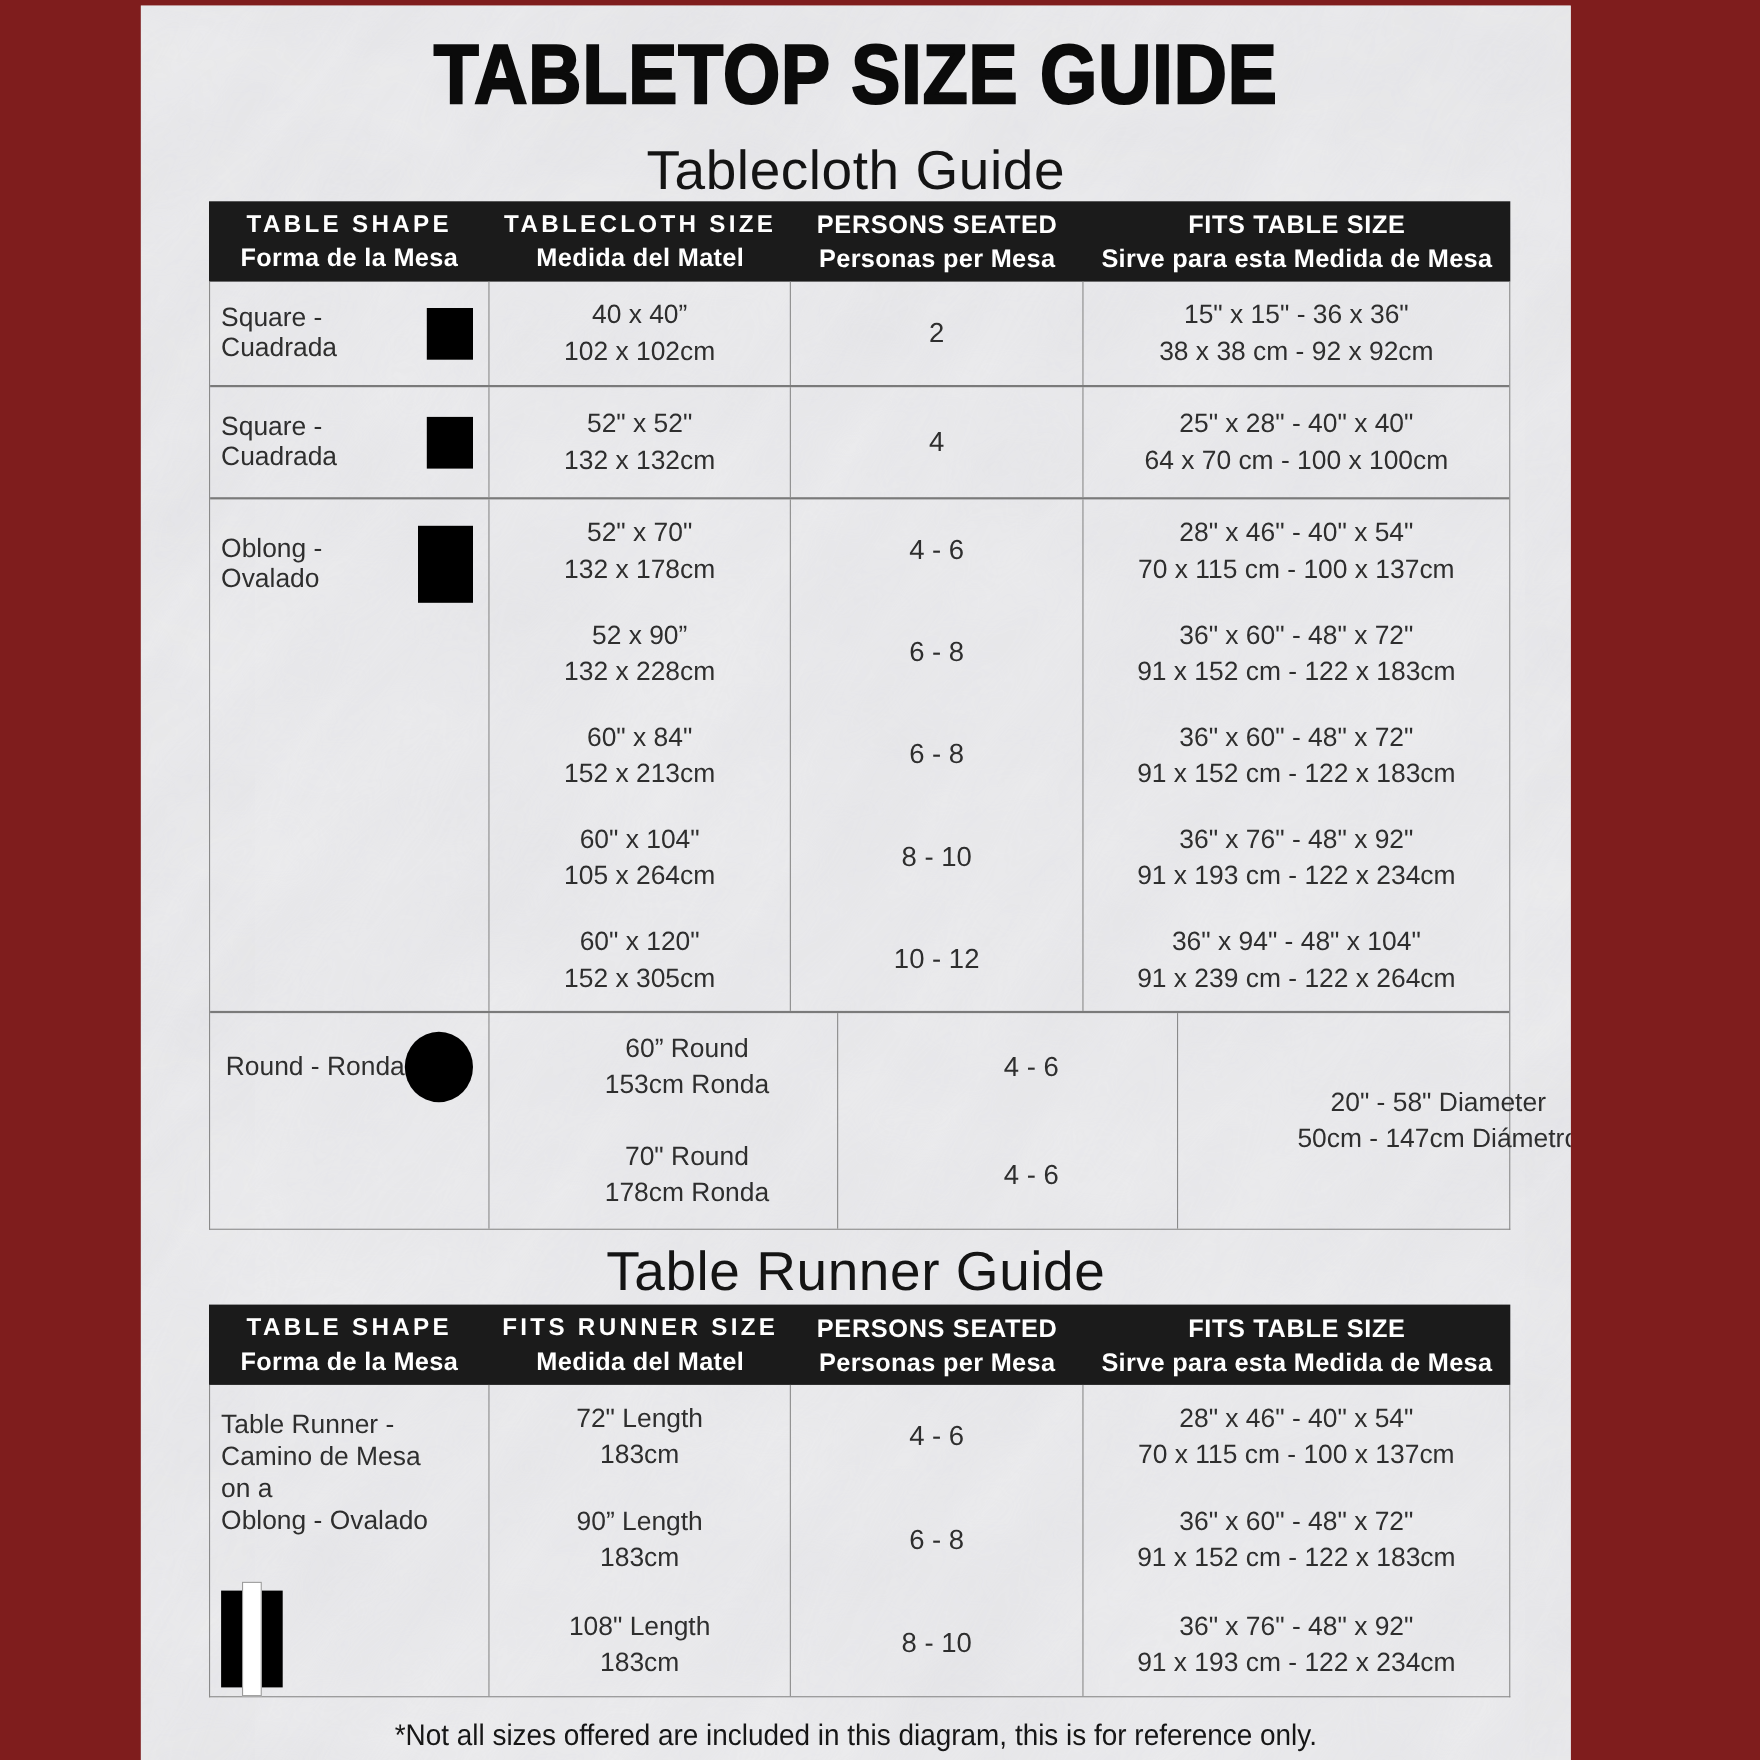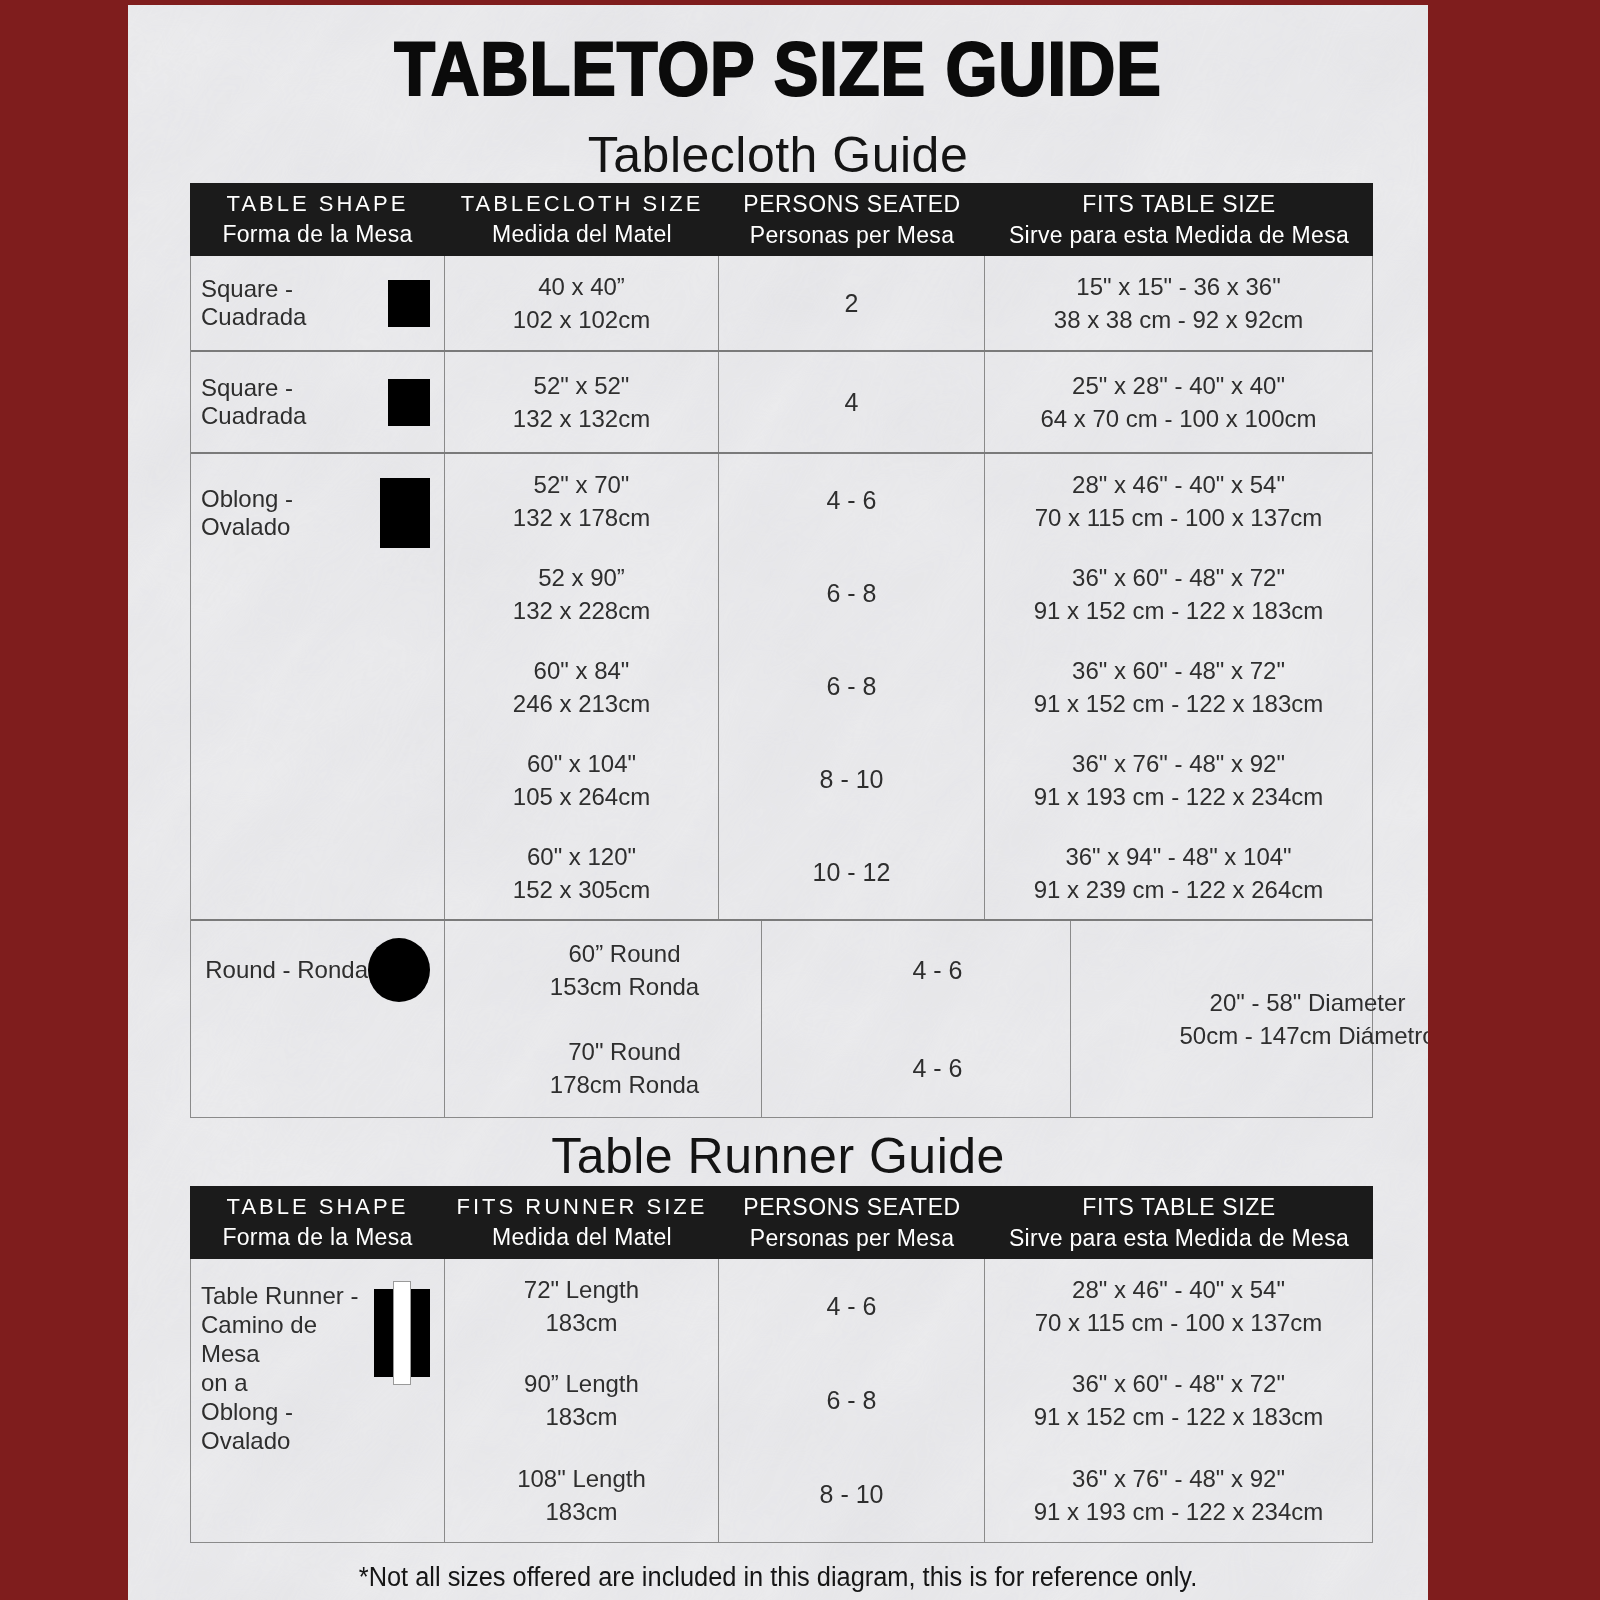--- a/index.html
+++ b/index.html
@@ -30,21 +30,21 @@
   }
   .section-title{
     margin:26px 0 6px 0;text-align:center;font-weight:400;color:#141414;
     font-size:50px;line-height:44px;letter-spacing:0.5px;
   }
   .section-title.runner{margin:16px 0 8px 0;}
 
   .tbl{margin-left:62px;width:1183px;}
   .tbl-header{
     display:grid;grid-template-columns:255px 274px 266px 388px;
-    background:#1b1b1b;height:73px;
+    background:#1b1b1b;height:73px;font-weight:bold;
   }
   .hdr-cell{display:flex;flex-direction:column;justify-content:center;align-items:center;gap:4px;color:#ffffff;}
   .hdr-en{font-size:22px;letter-spacing:3px;}
   .hdr-en.tight{letter-spacing:0.6px;font-size:23px;}
   .hdr-es{font-size:23px;letter-spacing:0.3px;}
 
   .tbl-body{border:1px solid #8a8a8a;border-top:none;background:transparent;}
   .row{display:grid;grid-template-columns:254px 274px 266px 387px;}
   .row + .row{border-top:2px solid #7a7a7a;}
   .row-a{height:94px;}
@@ -65,21 +65,21 @@
   .shape-label{font-size:24px;color:#2e2e2e;}
   .row-c .shape-cell{justify-content:flex-start;padding-top:23px;}
   .row-c .shape-inner{height:72px;}
   .row-d .shape-cell{justify-content:flex-start;padding-top:0;}
   .row-d .shape-inner{height:98px;}
 
   .icon-square{width:46px;height:47px;background:#000000;}
   .icon-oblong{width:53px;height:70px;background:#000000;}
   .icon-round{width:62px;height:64px;background:#000000;border-radius:50%;}
 
-  .runner-shape-cell{display:flex;justify-content:space-between;align-items:flex-start;padding:22px 14px 0 10px;}
+  .runner-shape-cell{display:flex;justify-content:space-between;align-items:flex-start;padding:22px 14px 0 10px;flex-direction:column;}
   .runner-label{font-size:24px;line-height:29px;color:#2e2e2e;}
   .runner-icon{position:relative;width:56px;height:104px;flex:none;}
   .runner-black{position:absolute;left:0;top:8px;width:56px;height:88px;background:#000000;}
   .runner-stripe{position:absolute;left:19px;top:0;width:16px;height:102px;background:#ffffff;border:1px solid #9a9a9a;}
 
   .footnote{
     margin-top:18px;text-align:center;color:#161616;
     font-size:27px;line-height:32px;transform:scaleX(0.94);
   }
 </style>
@@ -196,21 +196,21 @@
               <div class="sub">
                 <span class="ln">52" x 70"</span>
                 <span class="ln">132 x 178cm</span>
               </div>
               <div class="sub">
                 <span class="ln">52 x 90”</span>
                 <span class="ln">132 x 228cm</span>
               </div>
               <div class="sub">
                 <span class="ln">60" x 84"</span>
-                <span class="ln">246 x 213cm</span>
+                <span class="ln">152 x 213cm</span>
               </div>
               <div class="sub">
                 <span class="ln">60" x 104"</span>
                 <span class="ln">105 x 264cm</span>
               </div>
               <div class="sub">
                 <span class="ln">60" x 120"</span>
                 <span class="ln">152 x 305cm</span>
               </div>
             </div>

